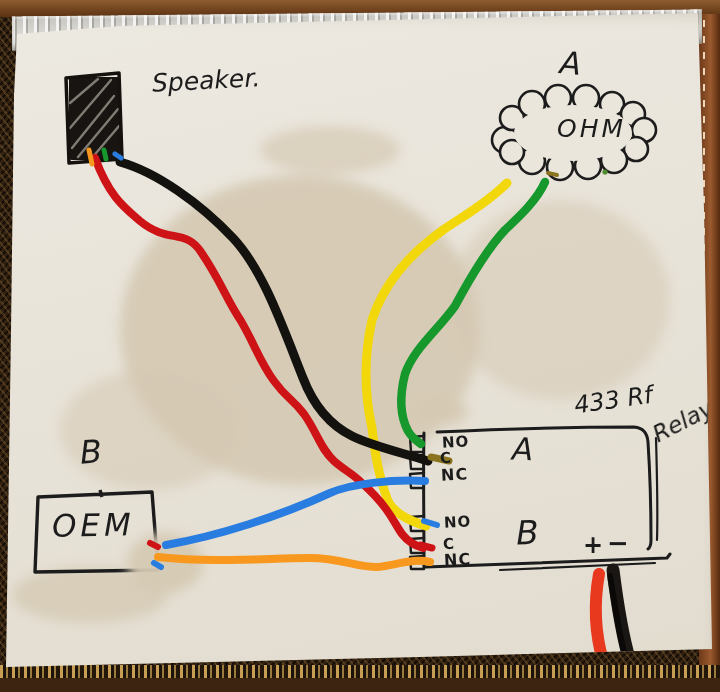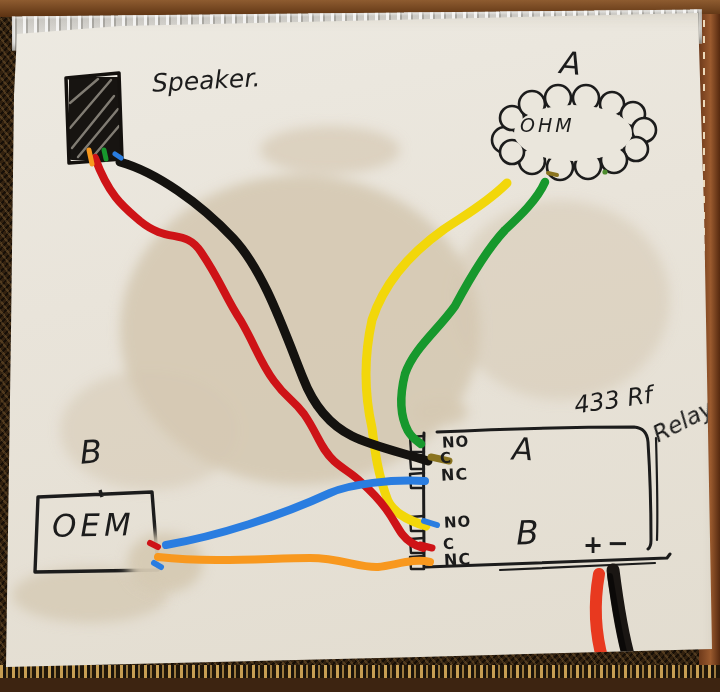--- a/index.html
+++ b/index.html
@@ -162,21 +162,21 @@
         <path stroke-width="6" d="M150,543 L158,547" stroke="#ce1317"></path>
         <path stroke-width="6" d="M154,563 L161,567" stroke="#2a7de0"></path>
         <path stroke="#8a7420" stroke-width="7" d="M431,457 L449,461"></path>
         <path stroke-width="6" d="M424,521 L437,525" stroke="#2a7de0"></path>
         <path stroke-width="7" d="M420,545 L432,548" stroke="#ce1317"></path>
       </g>
     </svg>
 
     <div class="hw" style="left:152px;top:68px;font-size:25px;transform:rotate(-3deg);">Speaker.</div>
     <div class="hw" style="left:560px;top:48px;font-size:31px;transform:rotate(5deg);">A</div>
-    <div class="hw" style="left:520px;top:116px;width:106px;text-align:left;font-size:19px;letter-spacing:3px;">OHM</div>
+    <div class="hw" style="left:520px;top:116px;width:106px;text-align:right;font-size:25px;letter-spacing:3px;">OHM</div>
     <div class="hw" style="left:80px;top:436px;font-size:32px;transform:rotate(-4deg);">B</div>
     <div class="hw" style="left:52px;top:510px;font-size:31px;letter-spacing:4px;transform:rotate(-1deg);">OEM</div>
     <div class="hw" style="left:574px;top:388px;font-size:24px;transform:rotate(-8deg);">433 Rf</div>
     <div class="hw" style="left:651px;top:410px;font-size:23px;transform:rotate(-27deg);">Relay</div>
     <div class="hw" style="left:512px;top:434px;font-size:31px;transform:rotate(2deg);">A</div>
     <div class="hw" style="left:516px;top:516px;font-size:33px;transform:rotate(-2deg);">B</div>
     <div class="hw" style="left:583px;top:533px;font-size:24px;font-weight:bold;font-style:normal;">+</div>
     <div class="hw" style="left:607px;top:530px;font-size:26px;font-weight:bold;font-style:normal;">−</div>
 
     <div class="tlabel" style="left:442px;top:435px;">NO</div>

